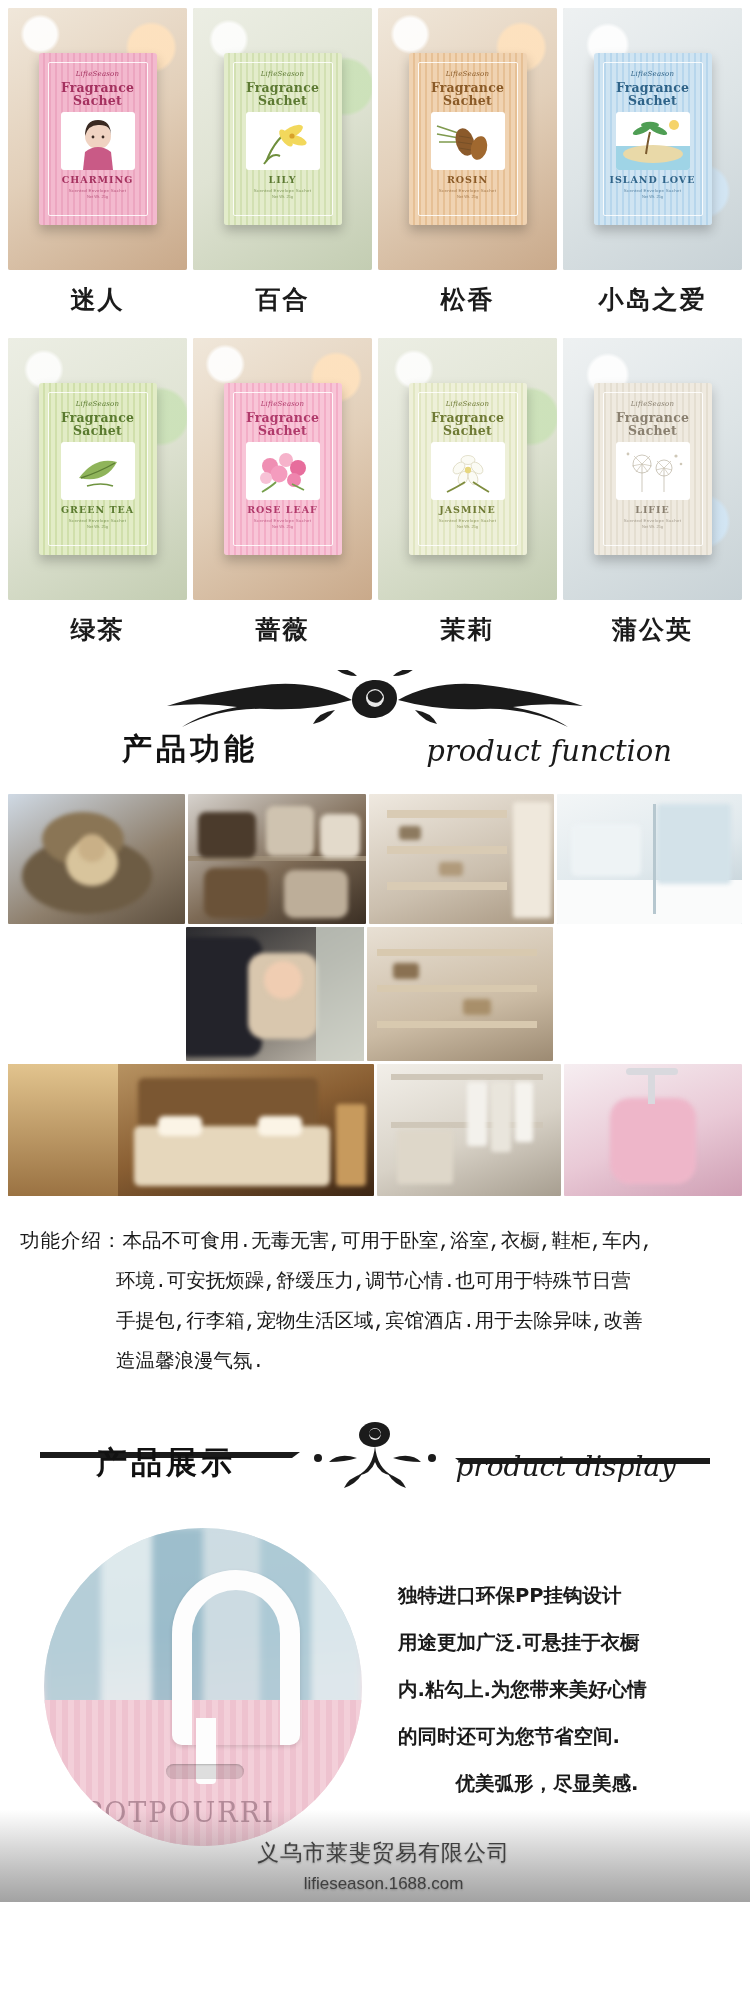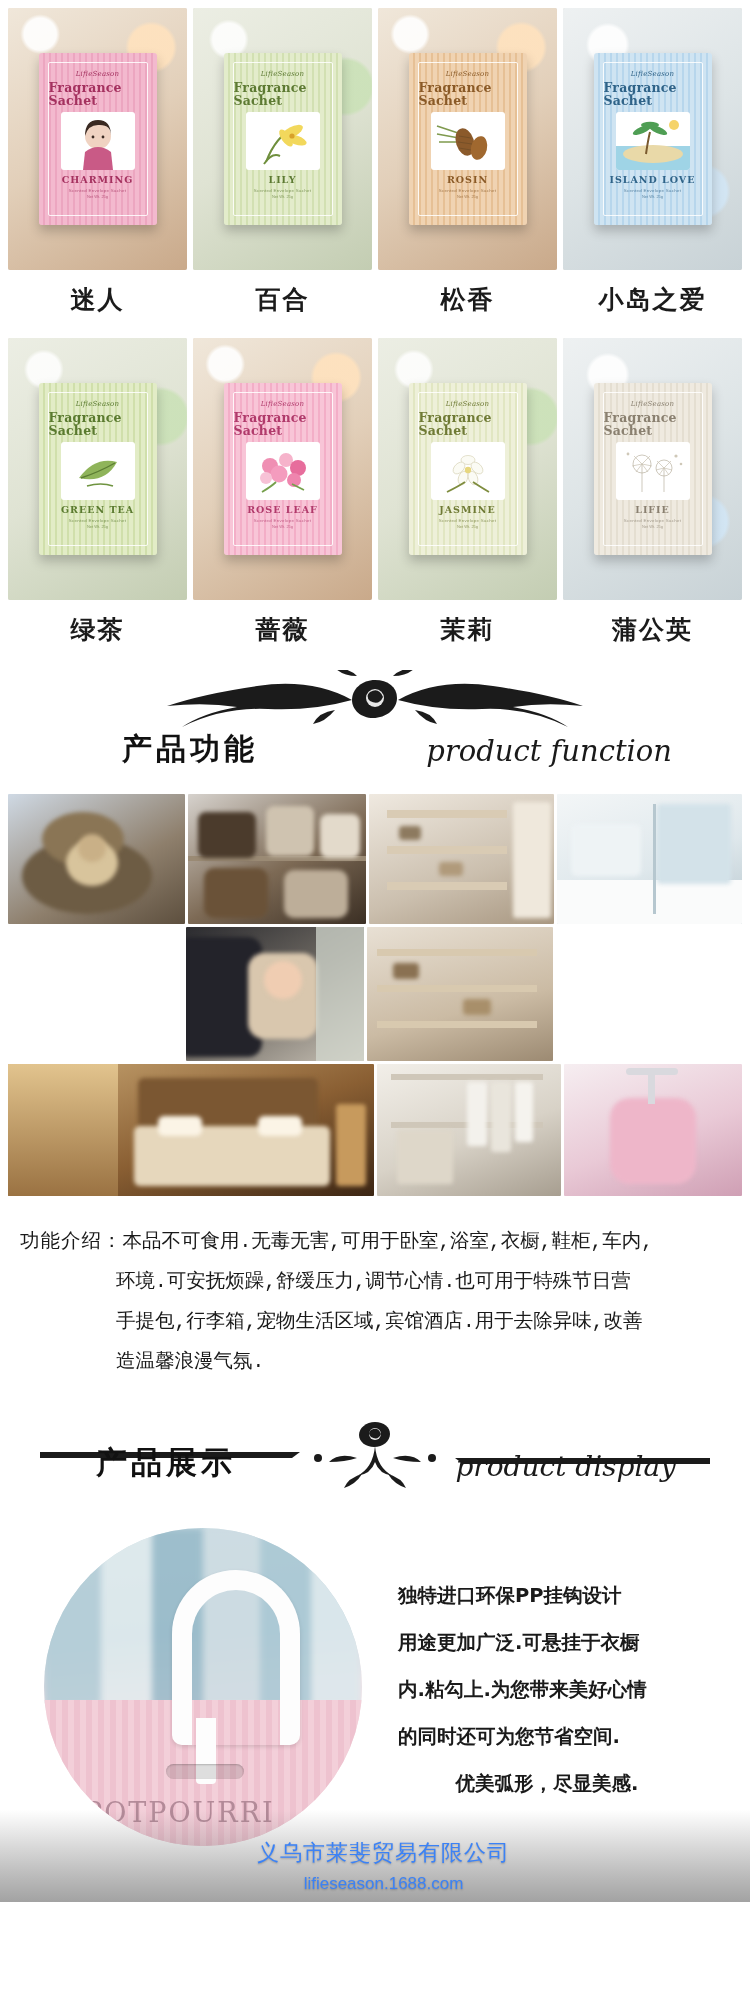--- a/index.html
+++ b/index.html
@@ -83,20 +83,21 @@
     font-style: italic;
     font-size: 7px;
     letter-spacing: .2px;
     margin-bottom: 3px;
     white-space: nowrap;
   }
   .title-en {
     font-family: "DejaVu Serif", serif;
     font-size: 12.5px;
     line-height: 13px;
+    text-align: center;
     font-weight: 700;
     letter-spacing: .2px;
   }
   .art {
     width: 74px;
     height: 58px;
     margin: 5px 0 4px 0;
     border-radius: 3px;
     display: block;
   }
@@ -264,21 +265,21 @@
     color: #1a1a1a;
   }
   .hanger-text p { margin: 8px; font-weight: bold; }
   .hanger-text .center { text-align: center; padding-right: 6px; }
 
   
   .footer {
     position: absolute;
     left: 17px; right: 0; bottom: 8px;
     text-align: center;
-    color: #3b82f6;
+    color: #404040;
   }
   .footer .company {
     font-family: "DejaVu Sans", sans-serif;
     font-size: 22px;
     letter-spacing: 1px;
     text-shadow: 0 1px 2px rgba(0,0,0,.25);
   }
   .footer .url {
     font-family: "Liberation Sans", sans-serif;
     font-size: 17px;

